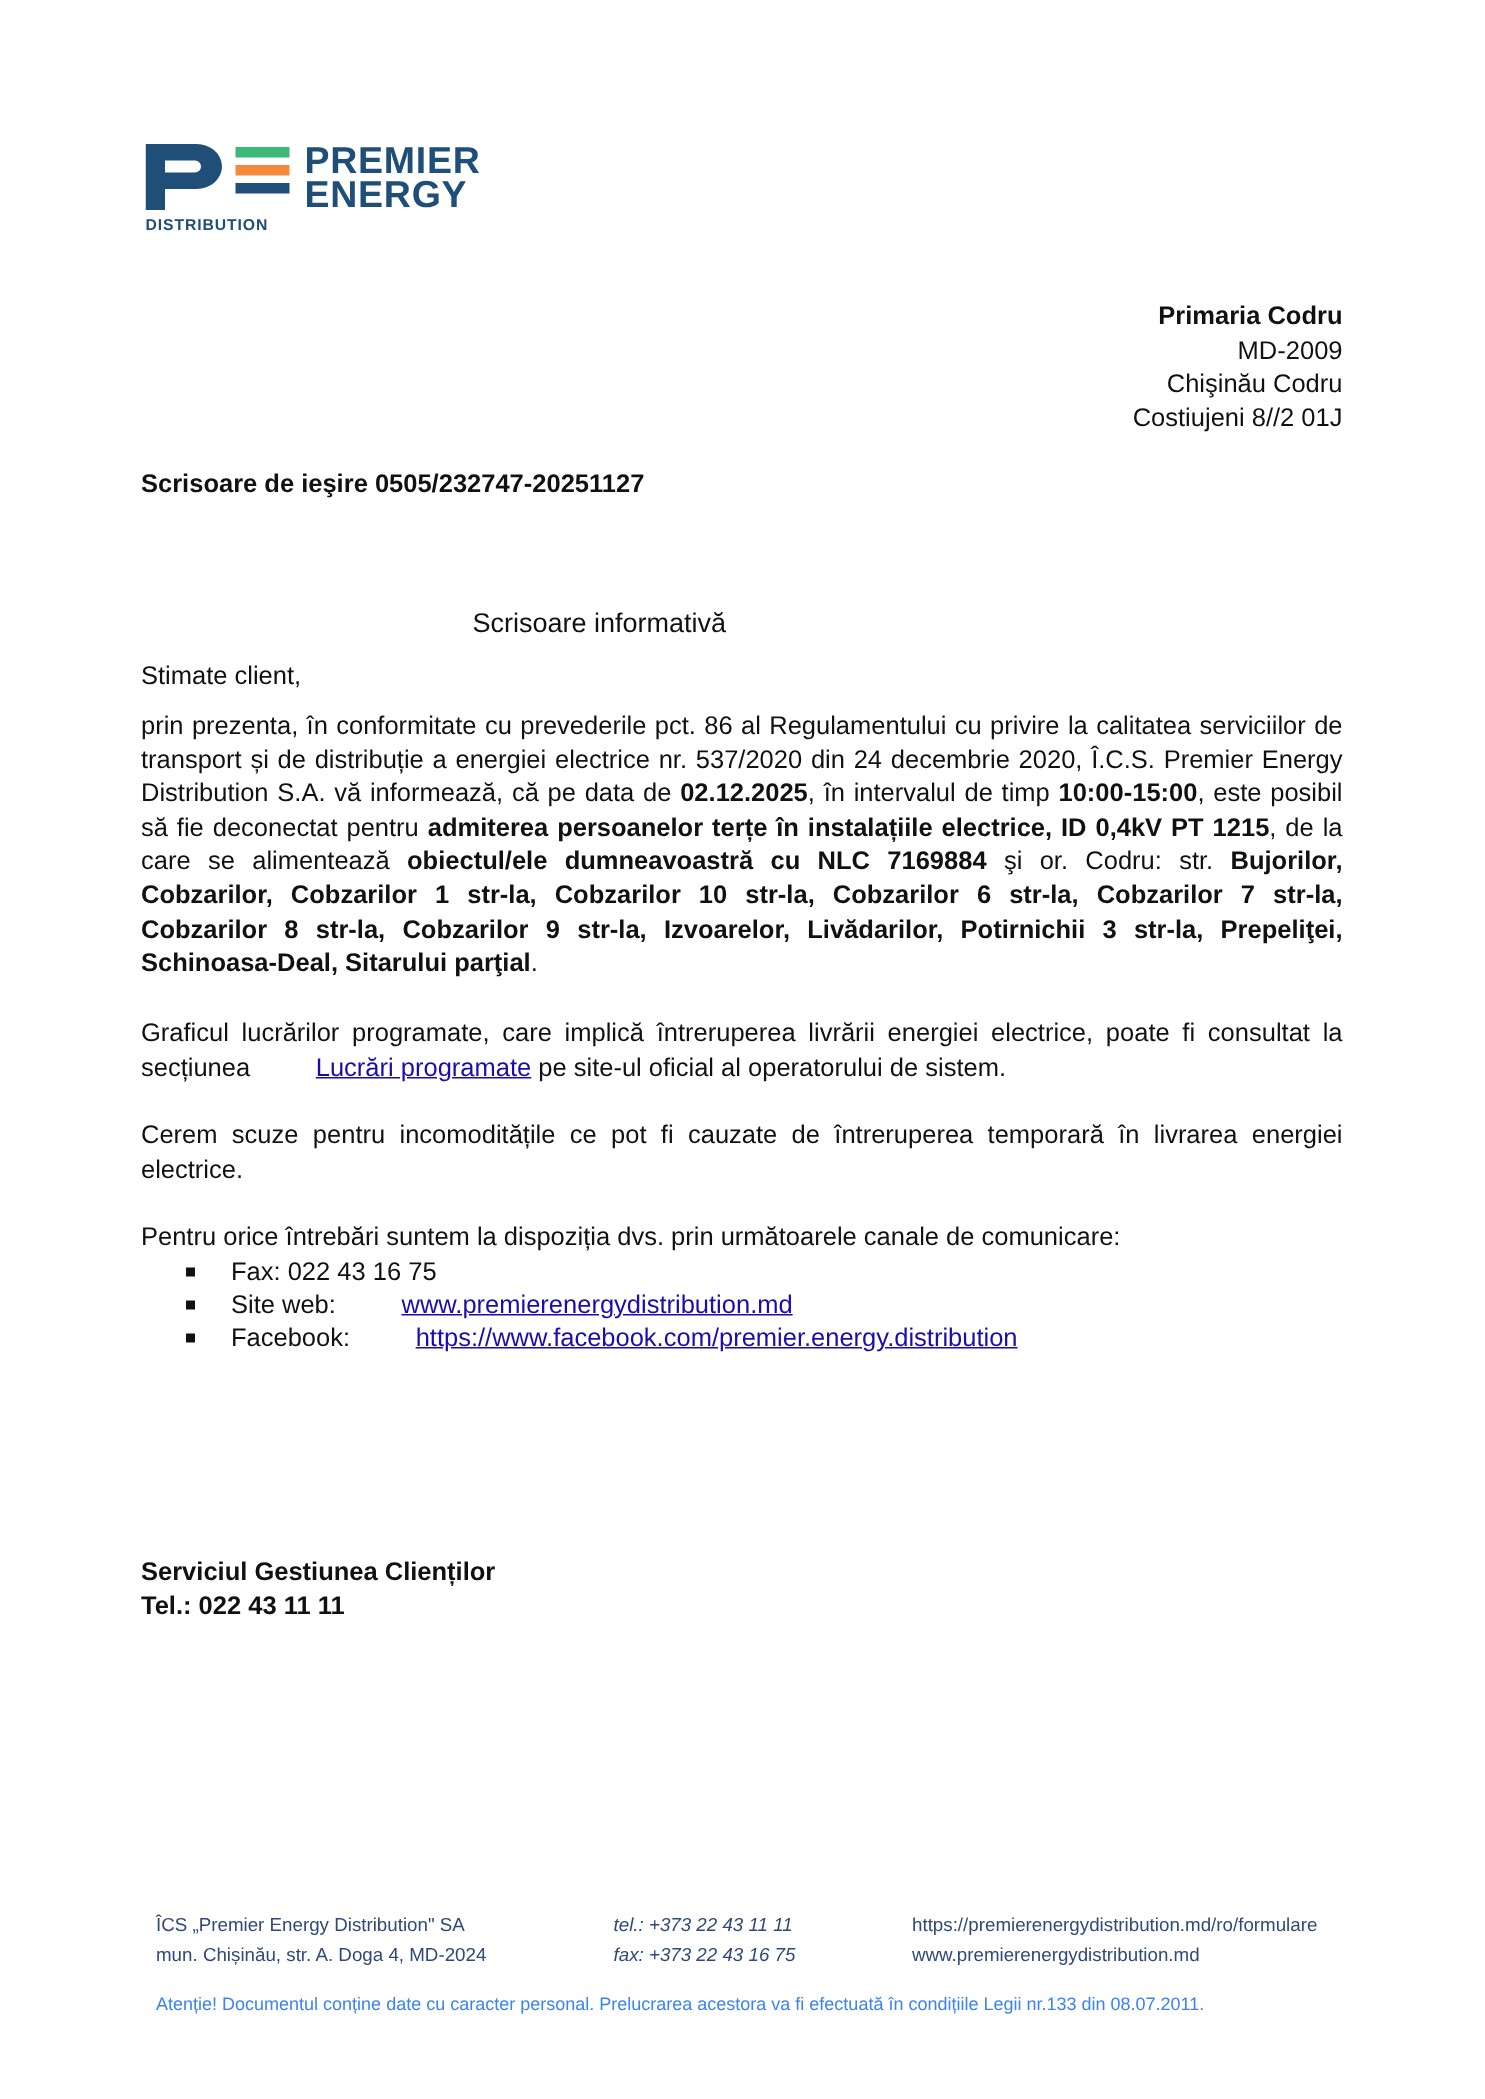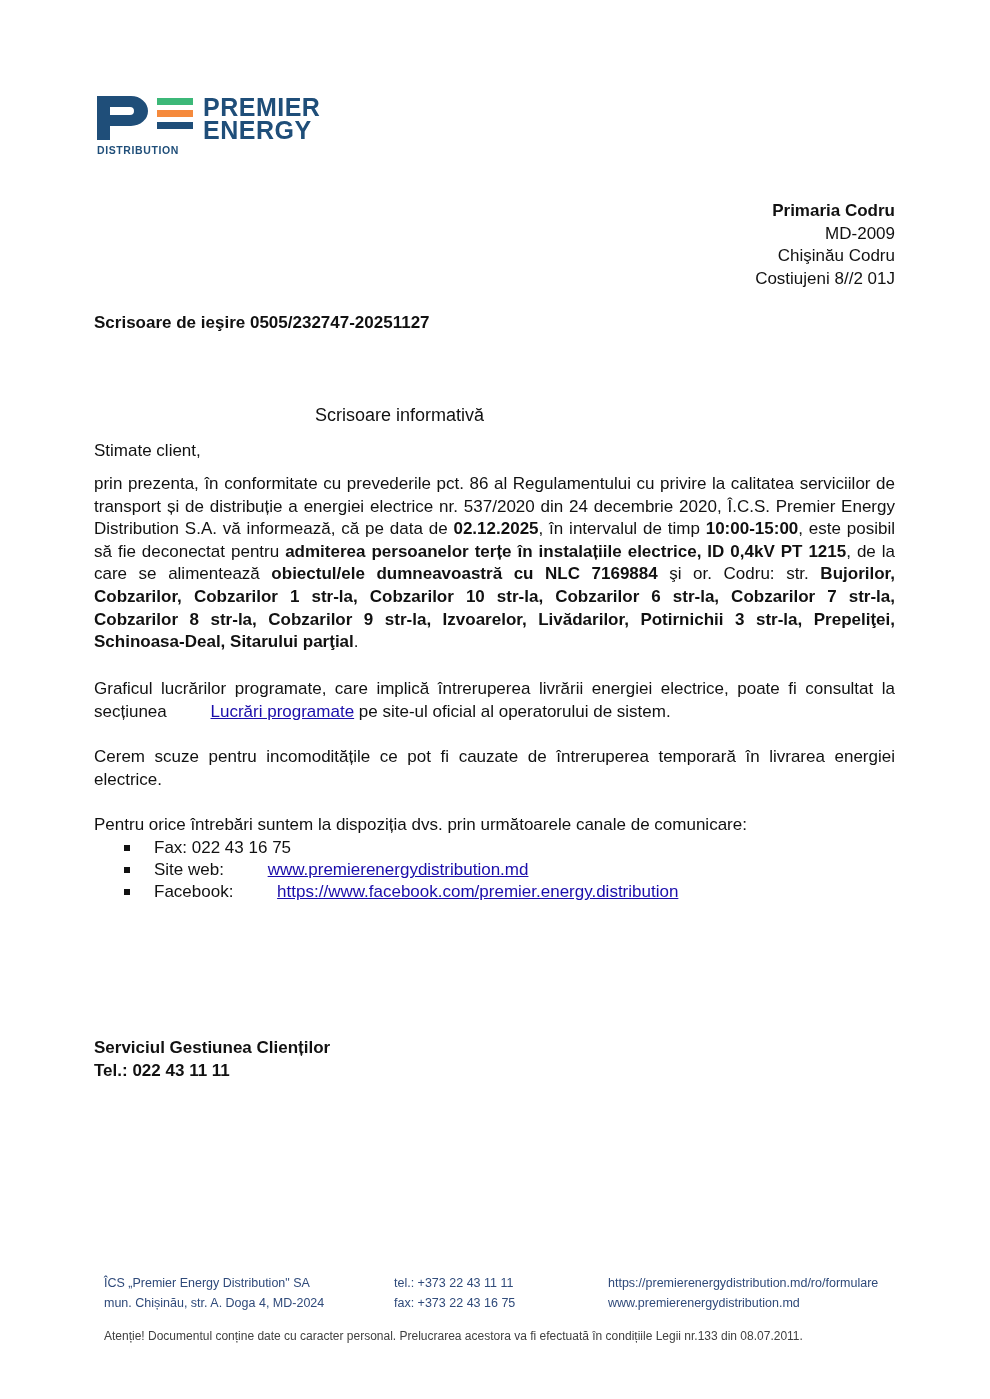--- a/index.html
+++ b/index.html
@@ -24,22 +24,22 @@
   .p3 { top: 746px; }
   .p4 { top: 814px; }
   b { font-weight: bold; }
   a { color: #1a0dab; text-decoration: underline; padding-left: 39px; }
   ul.channels { list-style: none; margin: 0; padding: 0 0 0 30px; }
   ul.channels li { position: relative; padding-left: 30px; line-height: 22.4px; }
   ul.channels li .bullet { position: absolute; left: 0; top: 8px; width: 6px; height: 6px; background: #111; }
   .sig { position: absolute; left: 94px; top: 1037px; font-weight: bold; font-size: 17px; line-height: 22.5px; }
   .footer { position: absolute; left: 104px; top: 1273px; width: 800px; font-size: 12.5px; color: #2f4a7a; }
   .footer .col { position: absolute; top: 0; line-height: 20px; }
-  .footer .c1 { left: 0; } .footer .c2 { left: 290px; } .footer .c3 { left: 504px; }
-  .notice { position: absolute; left: 104px; top: 1329px; font-size: 12px; color: #404040; }
+  .footer .c1 { left: 0; } .footer .c2 { left: 305px; font-style: italic; } .footer .c3 { left: 504px; }
+  .notice { position: absolute; left: 104px; top: 1329px; font-size: 12px; color: #3b82f6; }
 </style>
 </head>
 <body>
 
 <div class="logo">
   <svg class="p-letter" width="52" height="44" viewBox="0 0 52 44">
     <path d="M0 0 H34 A17 15 0 0 1 34 30 H13 V44 H0 Z M13 11 V19 H33 A4 4 0 0 0 33 11 Z" fill="#1f4e79"></path>
   </svg>
   <div class="bars">
     <div class="bar" style="background:#3cb878"></div>

